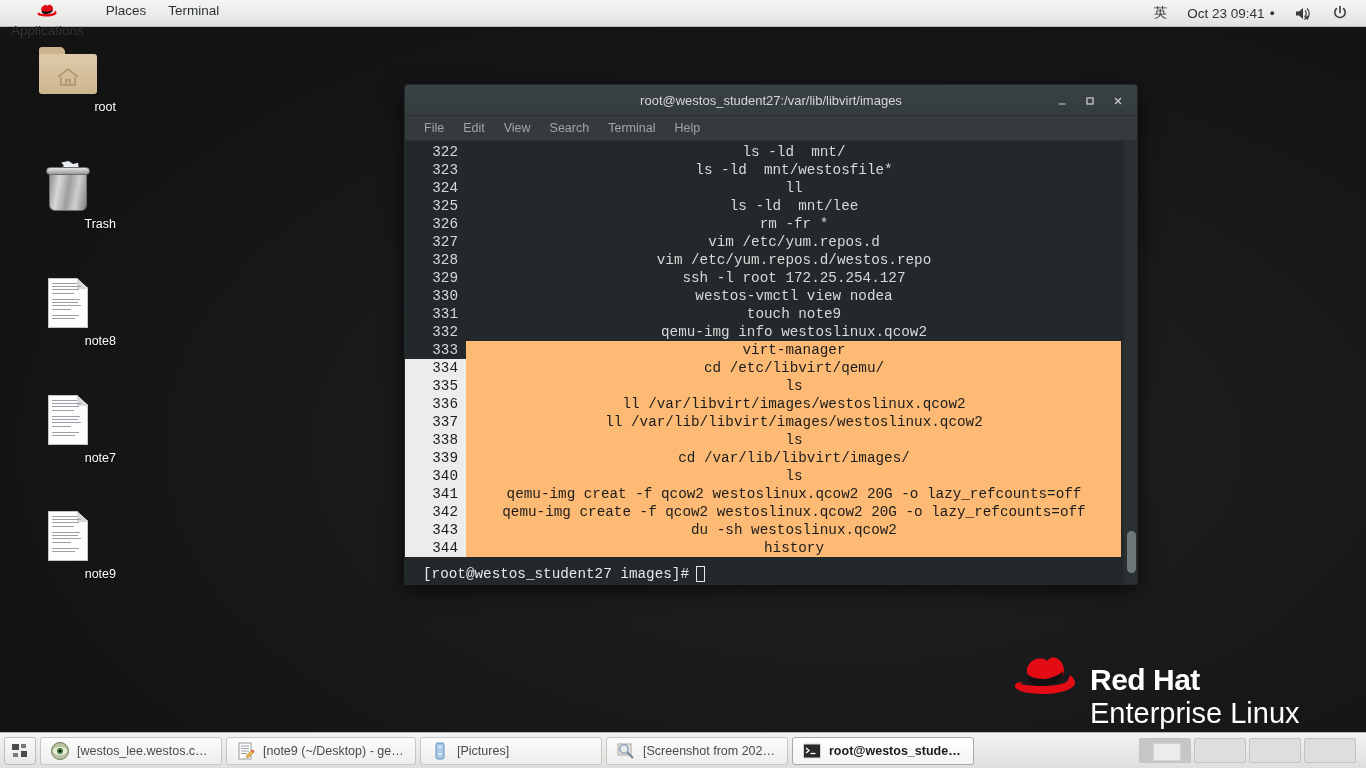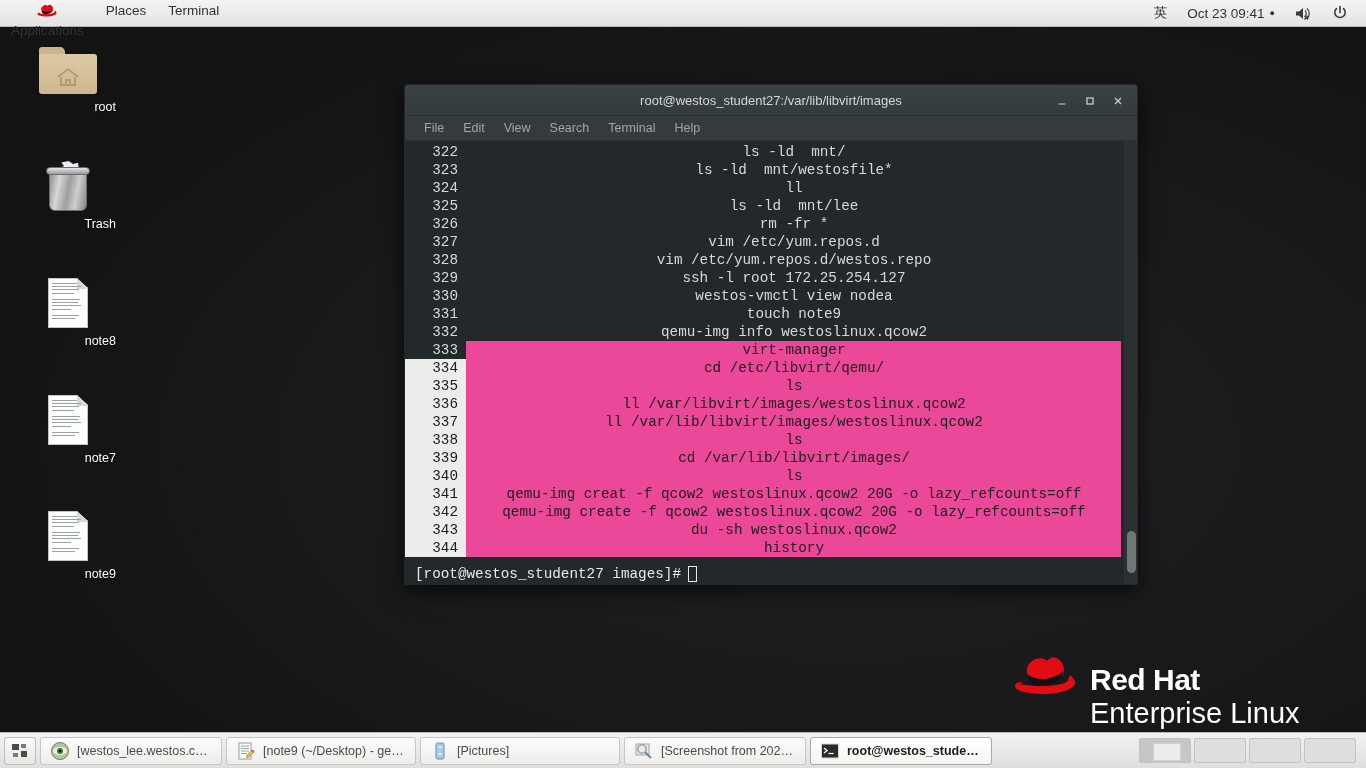--- a/index.html
+++ b/index.html
@@ -135,27 +135,27 @@
     font-family: "Liberation Mono", "DejaVu Sans Mono", monospace;
     font-size: 14.3px; line-height: 18px; white-space: pre;
     color: #d6d9d8;
   }
   .trow { height: 18px; display: flex; }
   .tnum {
     width: 61px; text-align: right; padding-right: 8px; flex: 0 0 61px;
     color: #d6d9d8;
   }
   .tcmd { flex: 1 1 auto; color: #d6d9d8; padding-left: 1px; text-align: center; }
-  .trow.sel .tcmd { background: #ec4899; color: #1c1c1c; }
+  .trow.sel .tcmd { background: #fdba74; color: #1c1c1c; }
   .trow.sel .tnum { background: transparent; }
   .trow.sel-full .tnum { background: #ececea; color: #1c1c1c; padding-left: 21px; }
 
   #prompt-line {
     position: absolute; left: 0; bottom: 0; height: 22px; width: 100%;
-    display: flex; align-items: center; padding-left: 10px;
+    display: flex; align-items: center; padding-left: 18px;
     font-family: "Liberation Mono","DejaVu Sans Mono", monospace;
     font-size: 14.3px; color: #e6e9e8; background: #23292b;
   }
   #cursor-block {
     display: inline-block; width: 9px; height: 16px;
     border: 1px solid #e6e9e8; margin-left: 7px; background: transparent;
   }
   #scrollbar {
     position: absolute; right: 0; top: 0; width: 14px; height: 444px;
     background: #2b3133; border-left: 1px solid #252b2d;
@@ -449,21 +449,21 @@
         <svg width="20" height="20" viewBox="0 0 20 20">
           <rect x="3" y="2" width="12" height="16" fill="#fdfdfd" stroke="#999"></rect>
           <path d="M5 5h8M5 7.5h8M5 10h8M5 12.5h6" stroke="#9aa0a6" stroke-width="1"></path>
           <path d="M11 14 l5-5 2 2 -5 5 -2.6 .6z" fill="#e8b84b" stroke="#a8822a" stroke-width=".7"></path>
           <path d="M16 9 l2 2" stroke="#cf4040" stroke-width="1.6"></path>
         </svg>
       </span>
       <span class="tlabel">[note9 (~/Desktop) - gedit]</span>
     </div>
 
-    <div class="task-btn" style="width:200px">
+    <div class="task-btn" style="width:182px">
       <span class="tico">
         <svg width="20" height="20" viewBox="0 0 20 20">
           <rect x="6" y="2" width="8" height="16" rx="1.5" fill="#a8c9e8" stroke="#6a93bb"></rect>
           <rect x="8" y="5" width="4" height="2" rx="1" fill="#dfecf8"></rect>
           <rect x="8" y="12" width="4" height="2" rx="1" fill="#dfecf8"></rect>
         </svg>
       </span>
       <span class="tlabel">[Pictures]</span>
     </div>
 

